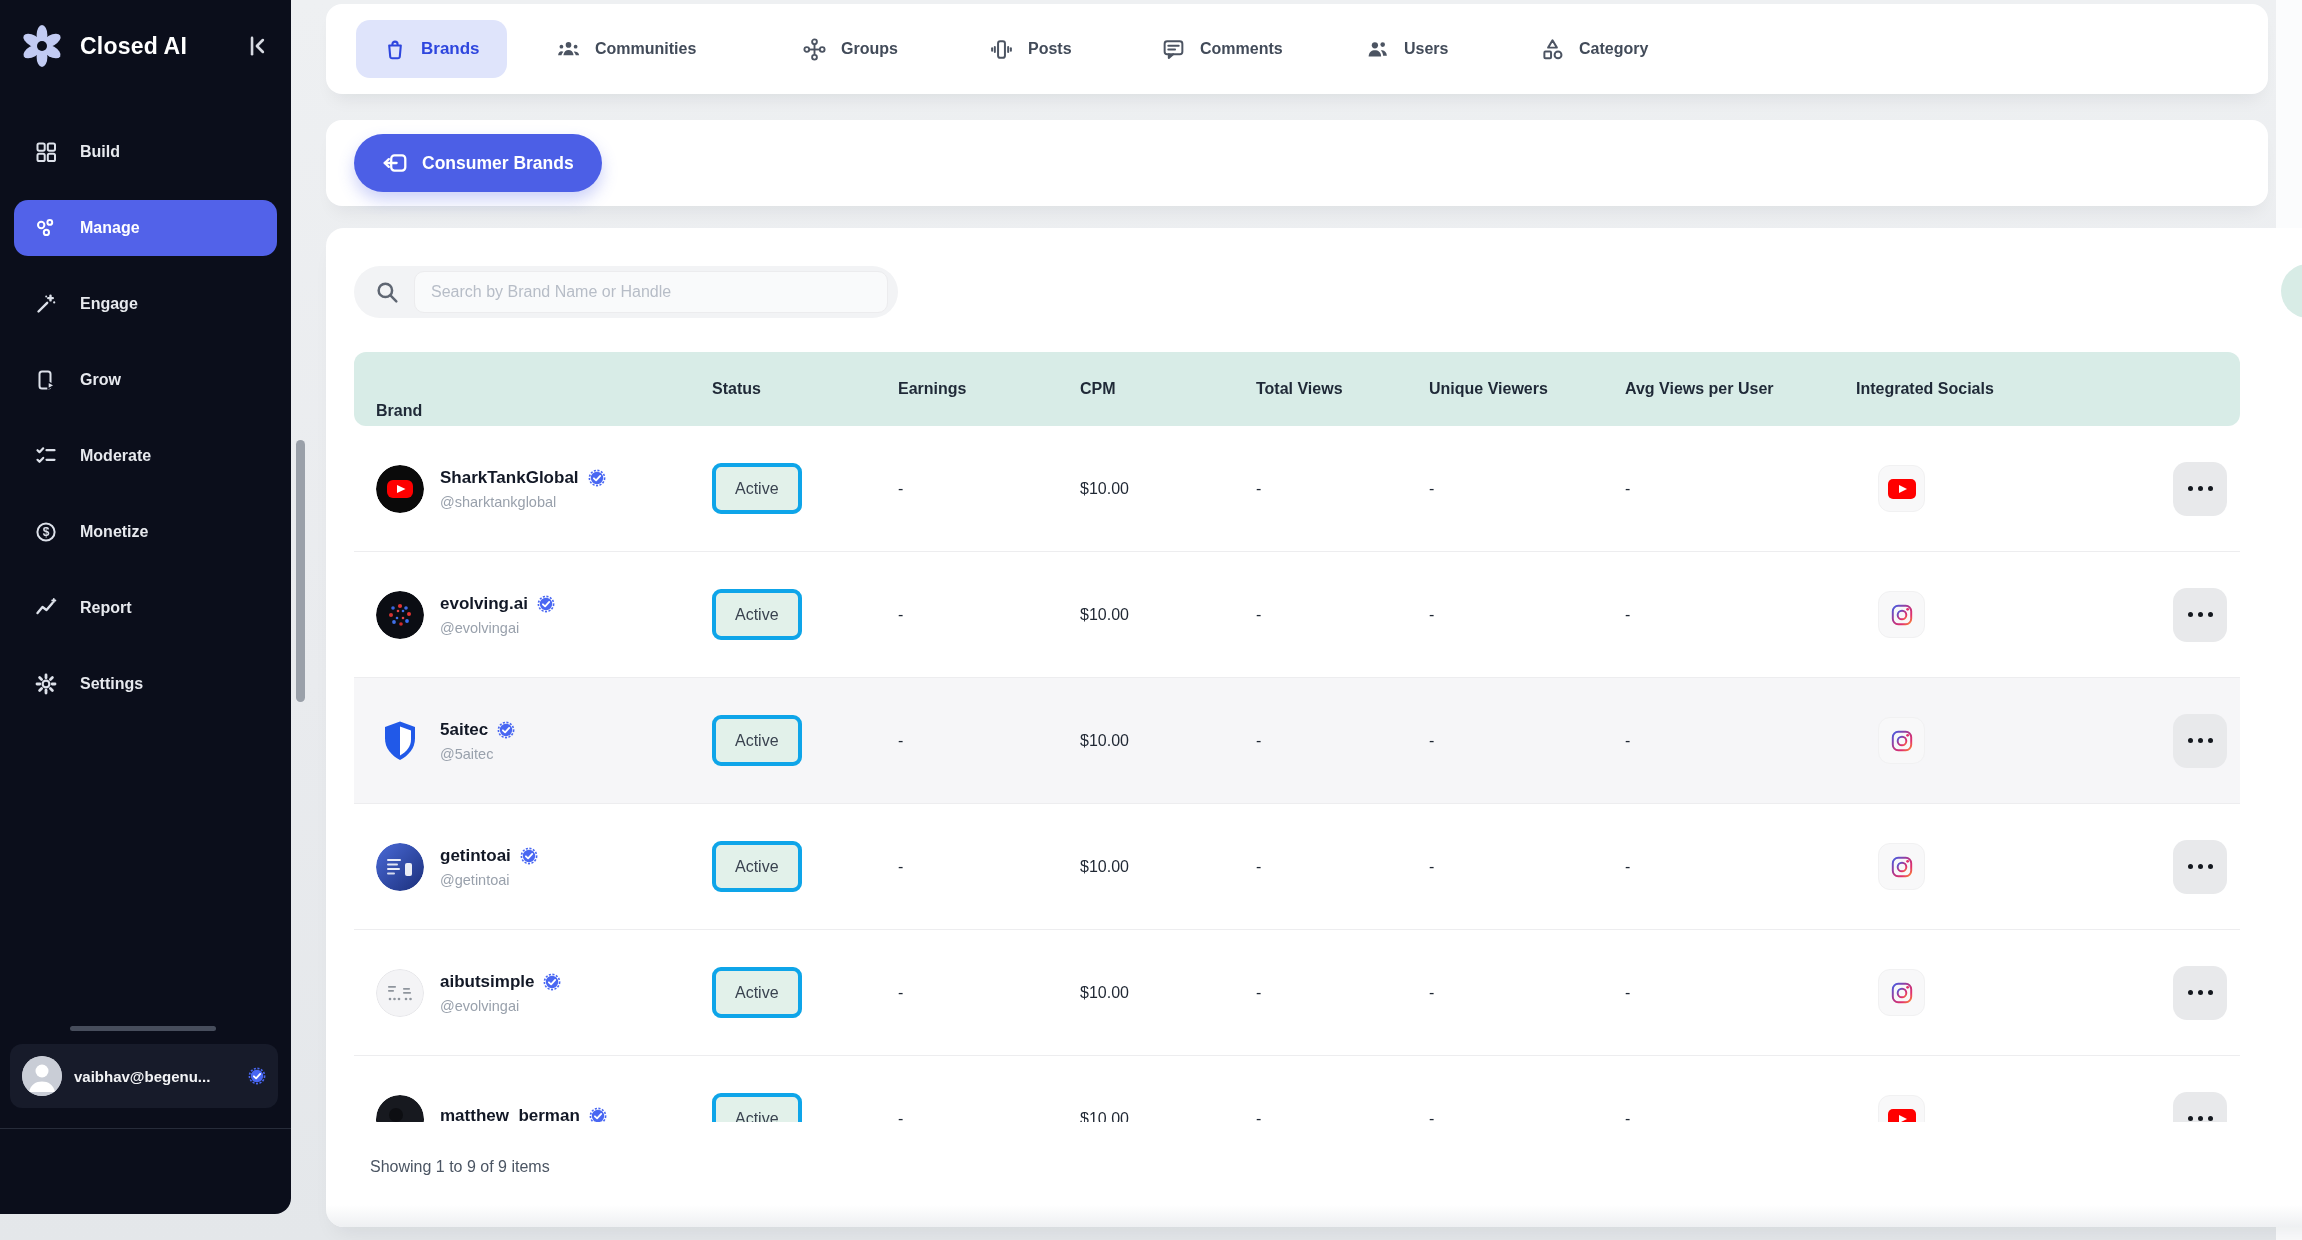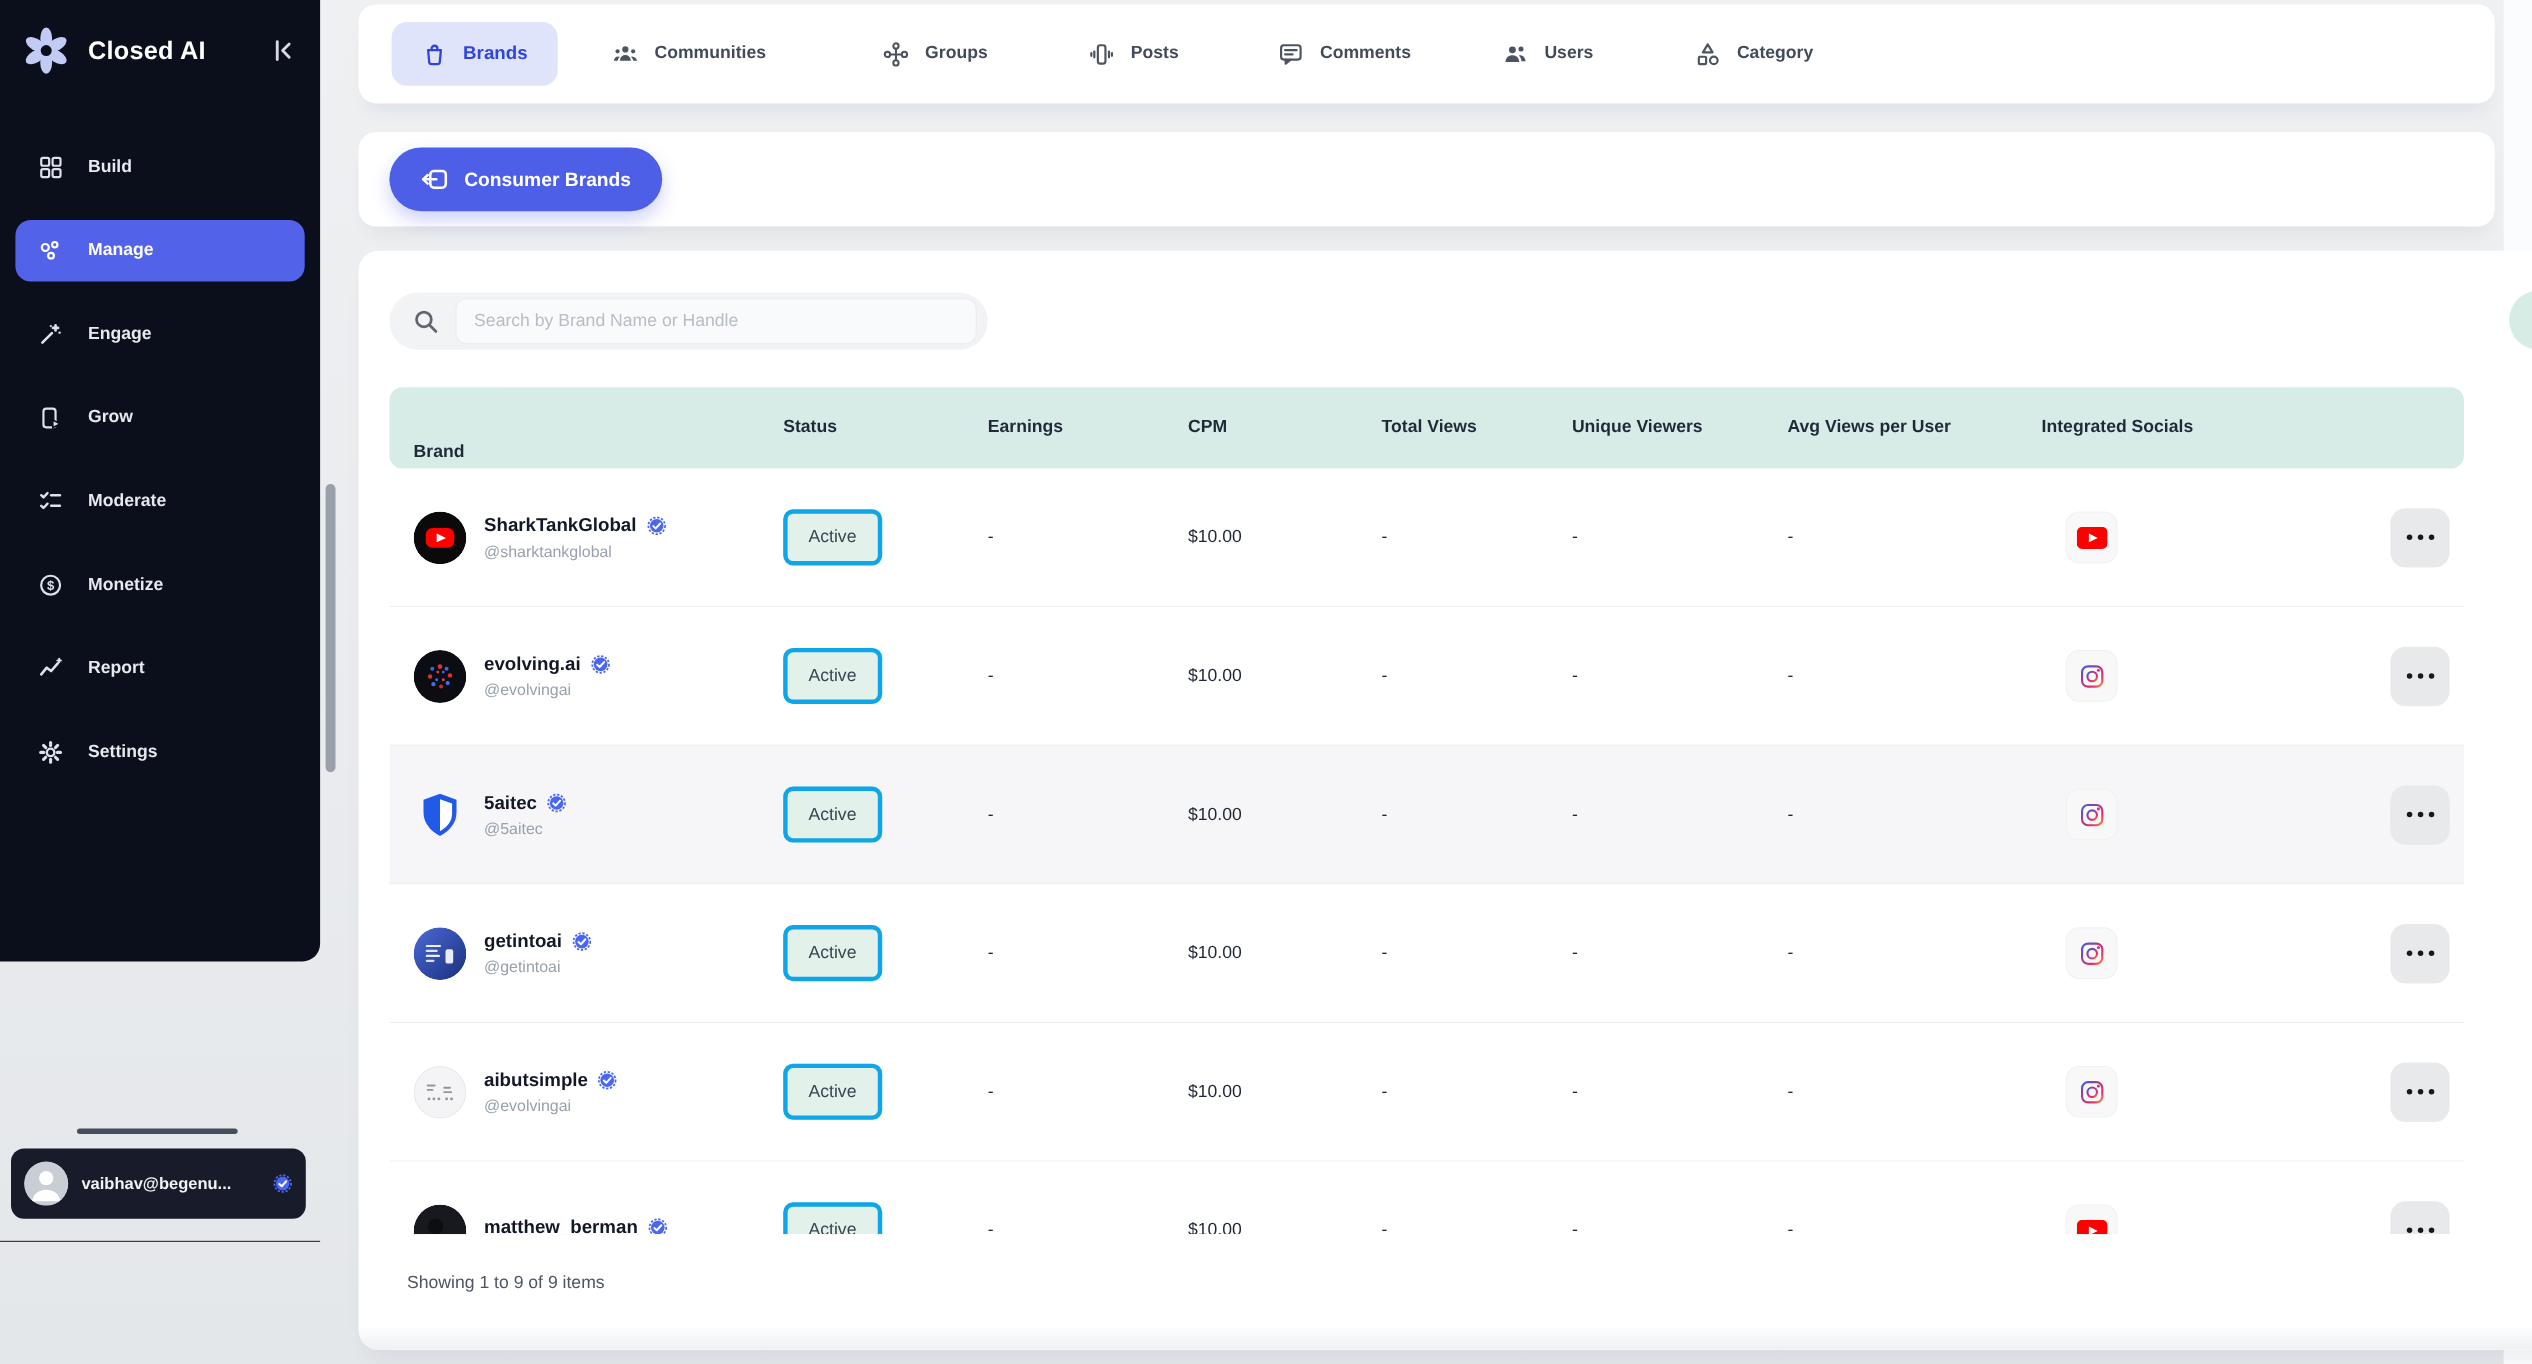--- a/index.html
+++ b/index.html
@@ -3,21 +3,21 @@
 <meta charset="utf-8">
 <style>
   * { margin:0; padding:0; box-sizing:border-box; }
   html,body { width:2302px; height:1240px; }
   body { font-family:"Liberation Sans", sans-serif; overflow:hidden; }
   .stage { position:relative; width:2302px; height:1240px;
            background:linear-gradient(180deg,#eef0f2 0%,#e9ebee 55%,#e4e7ea 100%); overflow:hidden; }
   .icon { display:block; }
 
   
-  .sidebar { position:absolute; left:0; top:0; width:291px; height:874px;
+  .sidebar { position:absolute; left:0; top:0; width:291px; height:1214px;
              background:#0b0e1b; border-radius:0 0 16px 0; z-index:3; }
   .logo-row { position:absolute; top:18px; left:18px; right:18px; height:56px;
               display:flex; align-items:center; }
   .logo-mark { width:48px; height:48px; flex:0 0 auto; }
   .logo-title { margin-left:14px; font-size:23px; font-weight:700; color:#ffffff; letter-spacing:.2px; }
   .collapse-btn { margin-left:auto; width:30px; height:30px; color:#d7dae2; cursor:pointer;
                   display:grid; place-items:center; }
   .nav { position:absolute; top:124px; left:14px; right:14px; }
   .nav-item { height:56px; border-radius:14px; display:flex; align-items:center;
               padding-left:20px; gap:22px; margin-bottom:20px; color:#e7e9ee;

